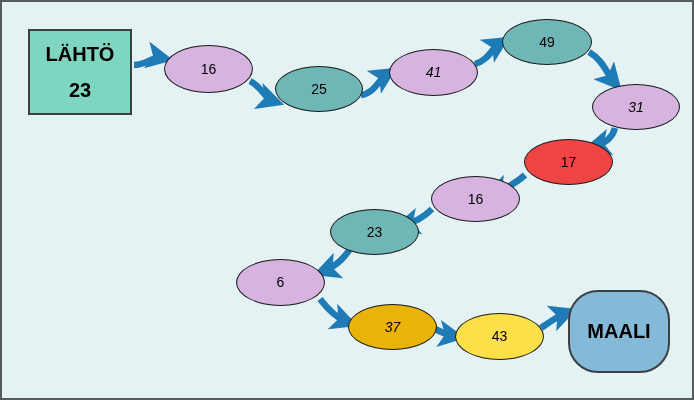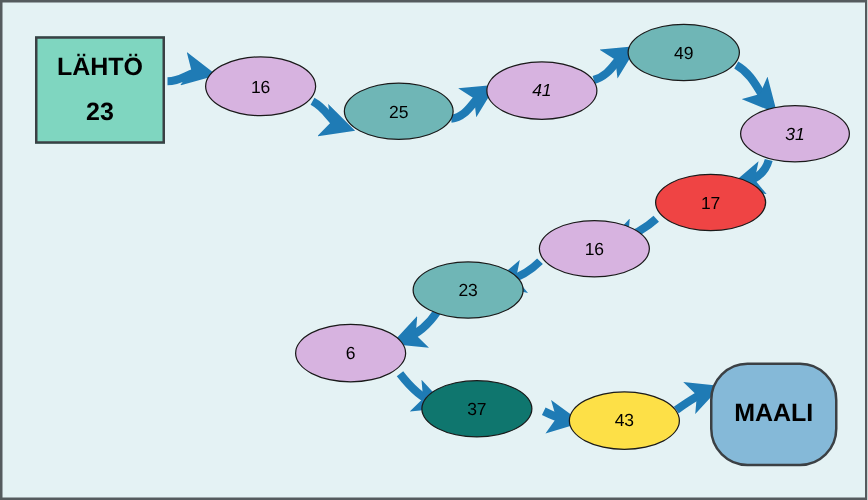--- a/index.html
+++ b/index.html
@@ -107,21 +107,21 @@
       </div>
       <div class="node ellipse" style="left: 429px; top: 174px; width: 89px; height: 46px; background: rgb(215, 179, 224); border-color: rgb(26, 26, 26);">
         <span class="box-line">16</span>
       </div>
       <div class="node ellipse" style="left: 328px; top: 207px; width: 89px; height: 46px; background: rgb(111, 182, 182); border-color: rgb(26, 26, 26);">
         <span class="box-line">23</span>
       </div>
       <div class="node ellipse" style="left: 234px; top: 257px; width: 89px; height: 47px; background: rgb(215, 179, 224); border-color: rgb(26, 26, 26);">
         <span class="box-line">6</span>
       </div>
-      <div class="node ellipse" style="left: 335px; top: 302px; width: 89px; height: 46px; background: #0f766e; border-color: rgb(26, 26, 26);">
+      <div class="node ellipse" style="left: 346px; top: 302px; width: 89px; height: 46px; background: #eab308; border-color: rgb(26, 26, 26); font-style: italic;">
         <span class="box-line">37</span>
       </div>
       <div class="node ellipse" style="left: 453px; top: 311px; width: 89px; height: 47px; background: #fde047; border-color: rgb(26, 26, 26);">
         <span class="box-line">43</span>
       </div>
       <div class="node box" style="left: 566px; top: 288px; width: 102px; height: 83px; background: rgb(133, 185, 216); border-color: rgb(59, 64, 68); border-radius: 30px;">
         <span class="box-line">MAALI</span>
       </div>
     </div>
 

